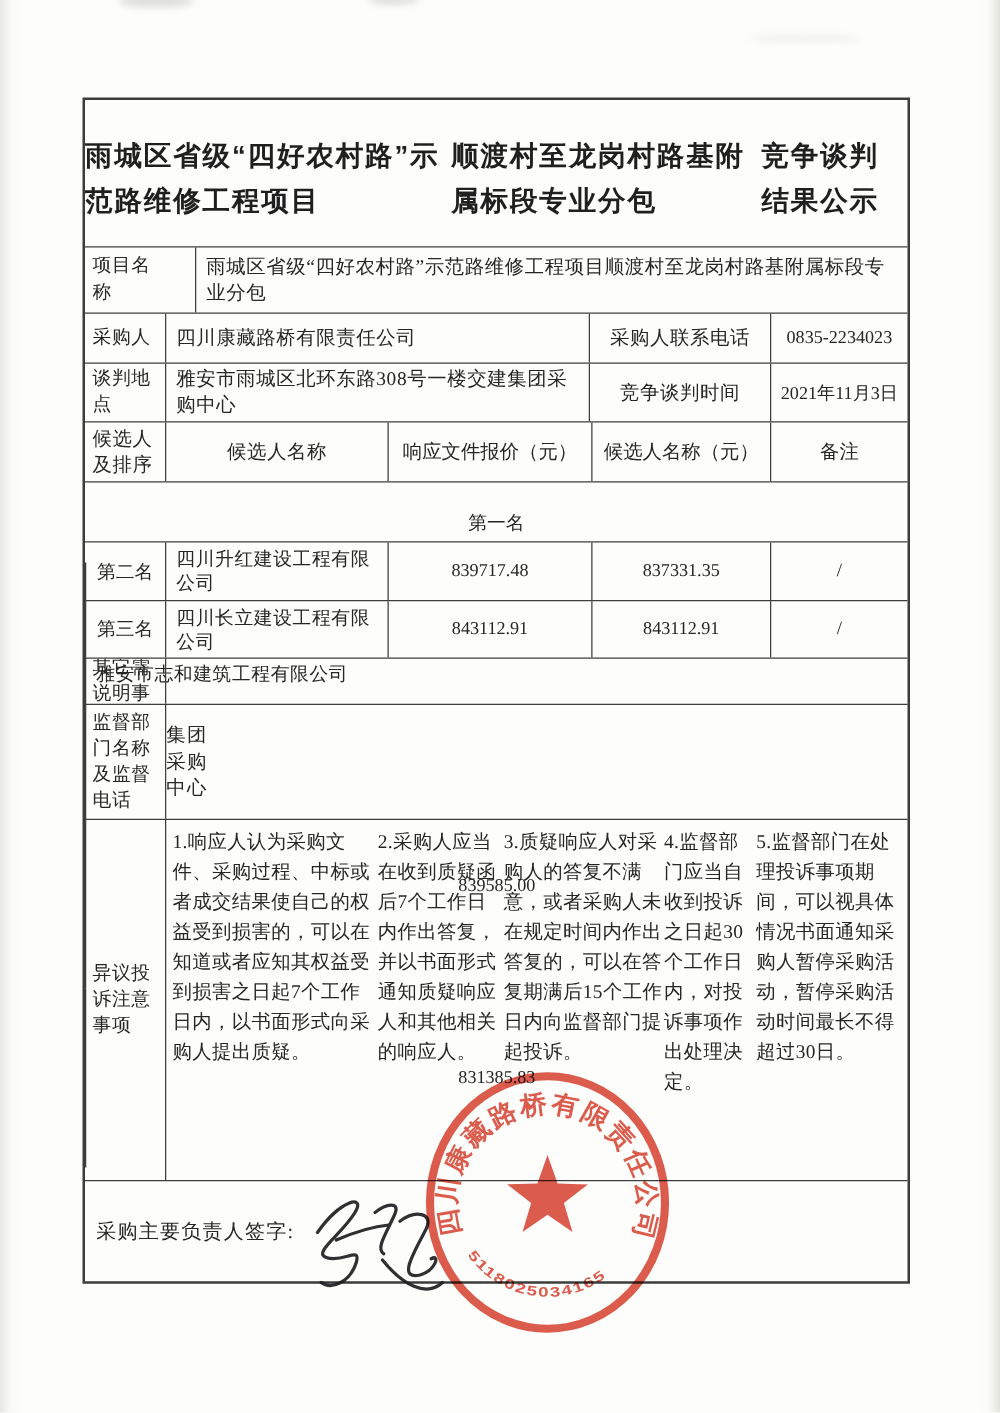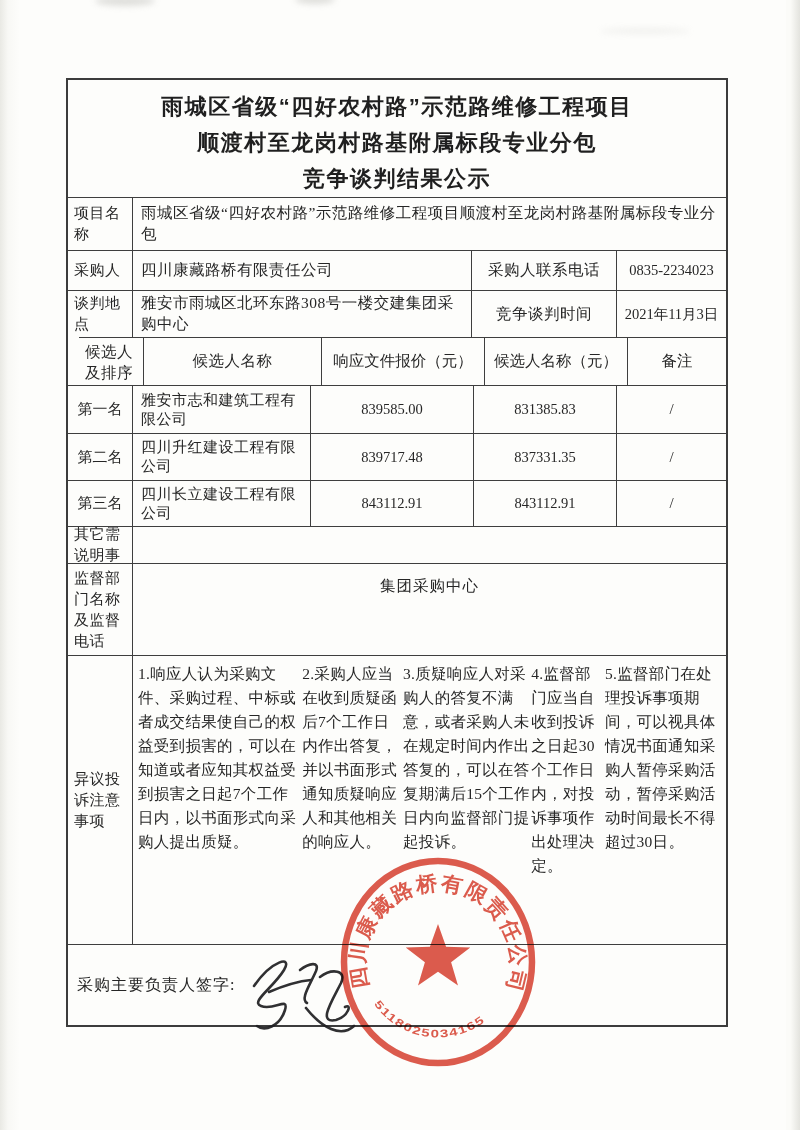--- a/index.html
+++ b/index.html
@@ -31,38 +31,38 @@
   .row.first{border-top:none;}
   .cell{box-sizing:border-box;display:flex;align-items:center;overflow:hidden;}
   .cell + .cell{border-left:1.5px solid #3e3e3e;}
   .lab{flex:0 0 64px;padding:2px 6px;font-size:15px;line-height:21px;letter-spacing:.5px;}
   .val{flex:1 1 auto;padding:2px 8px;font-size:15.5px;letter-spacing:.5px;}
   .sublab{flex:0 0 145px;justify-content:center;font-size:15.5px;letter-spacing:.5px;}
   .subval{flex:0 0 110px;justify-content:center;font-size:14.5px;}
   .center{justify-content:center;text-align:center;}
 
   .title-cell{
-    flex:1;display:flex;flex-direction:column;justify-content:center;align-items:center;
+    flex:1;display:flex;justify-content:center;align-items:center;
     padding-top:8px;
   }
   .title-line{
     font-family:"Liberation Sans","DejaVu Sans",sans-serif;
     font-size:22px;font-weight:700;line-height:36px;letter-spacing:1.5px;color:#1f1f1f;
   }
 
   
   .c-rank{flex:0 0 64px;justify-content:center;font-size:15px;}
   .c-name{flex:0 0 178px;padding:2px 8px;font-size:15px;letter-spacing:.5px;}
   .c-bid{flex:0 0 163px;justify-content:center;font-size:14.5px;}
   .c-final{flex:0 0 143px;justify-content:center;font-size:14.5px;}
   .c-note{flex:1;justify-content:center;font-size:15px;}
   .chead .cell{font-size:15.5px;}
 
   
-  .sup-content{flex:1;display:flex;flex-direction:column;border-left:1.5px solid #3e3e3e;}
+  .sup-content{flex:1;display:flex;border-left:1.5px solid #3e3e3e;}
   .sup-sub{flex:0 0 45.5px;display:flex;align-items:center;justify-content:center;
     font-size:15.5px;letter-spacing:1px;box-sizing:border-box;}
   .sup-sub + .sup-sub{border-top:1.5px solid #3e3e3e;}
 
   .complaint-cell{
     flex:1;border-left:1.5px solid #3e3e3e;display:flex;flex-direction:row;
     justify-content:center;padding:6px 6px 6px 5px;box-sizing:border-box;
   }
   .complaint-item{font-size:15.5px;line-height:24px;letter-spacing:.3px;}
 
@@ -83,49 +83,49 @@
 <div class="doc-table">
 
   <div class="row first" style="height:117px;">
     <div class="title-cell">
       <div class="title-line">雨城区省级“四好农村路”示范路维修工程项目</div>
       <div class="title-line">顺渡村至龙岗村路基附属标段专业分包</div>
       <div class="title-line">竞争谈判结果公示</div>
     </div>
   </div>
 
-  <div class="row" style="height:53px;">
+  <div class="row" style="height:53px;gap:24px;">
     <div class="cell lab">项目名称</div>
     <div class="cell val">雨城区省级“四好农村路”示范路维修工程项目顺渡村至龙岗村路基附属标段专业分包</div>
   </div>
 
   <div class="row" style="height:40px;">
     <div class="cell lab">采购人</div>
     <div class="cell val">四川康藏路桥有限责任公司</div>
     <div class="cell sublab">采购人联系电话</div>
     <div class="cell subval">0835-2234023</div>
   </div>
 
   <div class="row" style="height:47px;">
     <div class="cell lab">谈判地点</div>
     <div class="cell val">雅安市雨城区北环东路308号一楼交建集团采购中心</div>
     <div class="cell sublab">竞争谈判时间</div>
     <div class="cell subval">2021年11月3日</div>
   </div>
 
 
-  <div class="row chead" style="height:48px;margin-left:11px;">
+  <div class="row chead" style="height:48px;">
     <div class="cell lab">候选人及排序</div>
     <div class="cell c-name center" style="justify-content:center;">候选人名称</div>
     <div class="cell c-bid">响应文件报价（元）</div>
     <div class="cell c-final">候选人名称（元）</div>
     <div class="cell c-note">备注</div>
   </div>
 
-  <div class="row" style="height:48px;">
+  <div class="row" style="height:48px;flex-direction:column;">
     <div class="cell c-rank">第一名</div>
     <div class="cell c-name">雅安市志和建筑工程有限公司</div>
     <div class="cell c-bid">839585.00</div>
     <div class="cell c-final">831385.83</div>
     <div class="cell c-note">/</div>
   </div>
 
   <div class="row" style="height:47px;">
     <div class="cell c-rank">第二名</div>
     <div class="cell c-name">四川升红建设工程有限公司</div>

